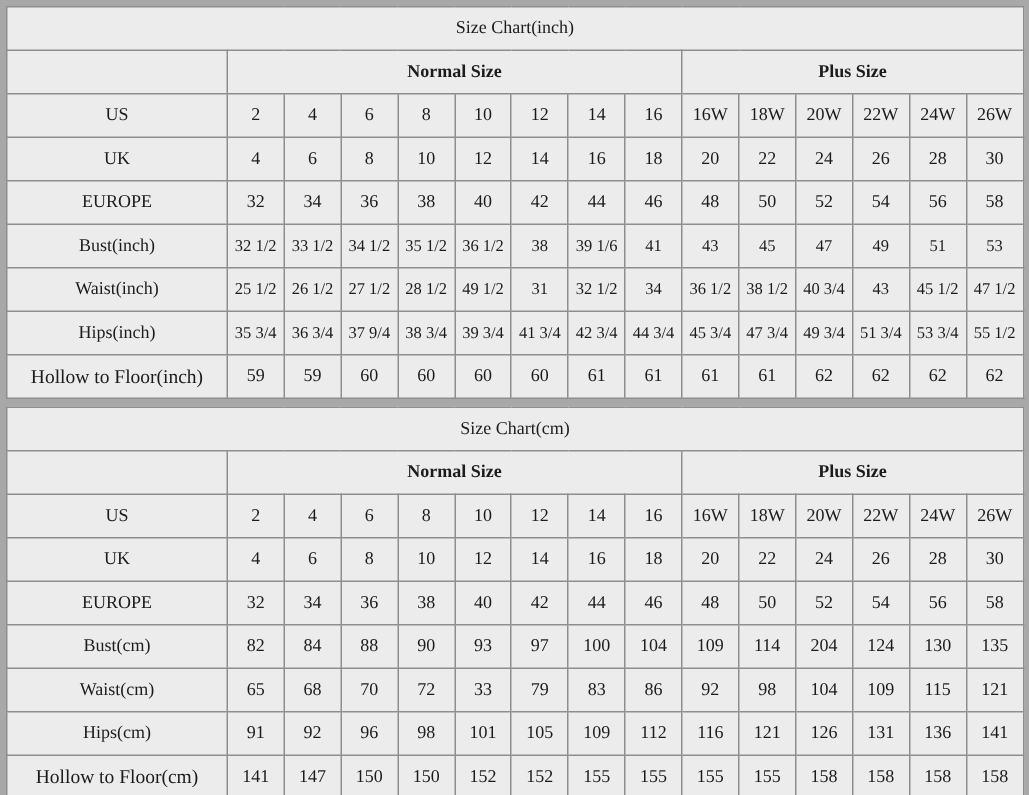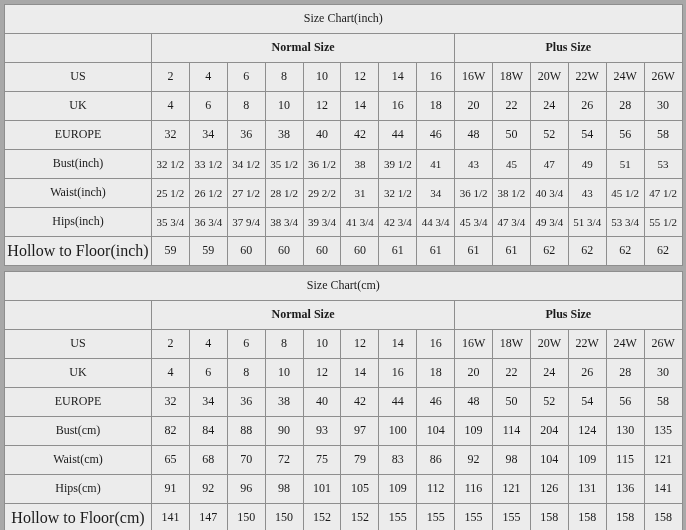--- a/index.html
+++ b/index.html
@@ -46,21 +46,21 @@
     font-size: 15px;
     height: 22px;
     font-weight: bold;
   }
   td.rowlabel {
     font-size: 14px;
     background: #ececec;
     border-radius: 10px;
   }
   td.rowlabel.small {
-    font-size: 16px;
+    font-size: 13px;
   }
   td.val {
     font-size: 12px;
   }
   td.val.tight {
     font-size: 11px;
   }
   .tallrow td {
     height: 34px;
   }
@@ -143,37 +143,37 @@
       </tr>
 
       <tr class="tallrow">
         <td class="rowlabel">Bust(inch)</td>
         <td class="val tight">32 1/2</td>
         <td class="val tight">33 1/2</td>
         <td class="val tight">34 1/2</td>
         <td class="val tight">35 1/2</td>
         <td class="val tight">36 1/2</td>
         <td class="val tight">38</td>
-        <td class="val tight">39 1/2</td>
+        <td class="val tight">39 1/6</td>
         <td class="val tight">41</td>
         <td class="val tight">43</td>
         <td class="val tight">45</td>
         <td class="val tight">47</td>
         <td class="val tight">49</td>
         <td class="val tight">51</td>
         <td class="val tight">53</td>
       </tr>
 
       <tr class="tallrow">
         <td class="rowlabel">Waist(inch)</td>
         <td class="val tight">25 1/2</td>
         <td class="val tight">26 1/2</td>
         <td class="val tight">27 1/2</td>
         <td class="val tight">28 1/2</td>
-        <td class="val tight">29 2/2</td>
+        <td class="val tight">49 1/2</td>
         <td class="val tight">31</td>
         <td class="val tight">32 1/2</td>
         <td class="val tight">34</td>
         <td class="val tight">36 1/2</td>
         <td class="val tight">38 1/2</td>
         <td class="val tight">40 3/4</td>
         <td class="val tight">43</td>
         <td class="val tight">45 1/2</td>
         <td class="val tight">47 1/2</td>
       </tr>
@@ -302,21 +302,21 @@
         <td class="val">130</td>
         <td class="val">135</td>
       </tr>
 
       <tr class="tallrow">
         <td class="rowlabel">Waist(cm)</td>
         <td class="val">65</td>
         <td class="val">68</td>
         <td class="val">70</td>
         <td class="val">72</td>
-        <td class="val">75</td>
+        <td class="val">33</td>
         <td class="val">79</td>
         <td class="val">83</td>
         <td class="val">86</td>
         <td class="val">92</td>
         <td class="val">98</td>
         <td class="val">104</td>
         <td class="val">109</td>
         <td class="val">115</td>
         <td class="val">121</td>
       </tr>

